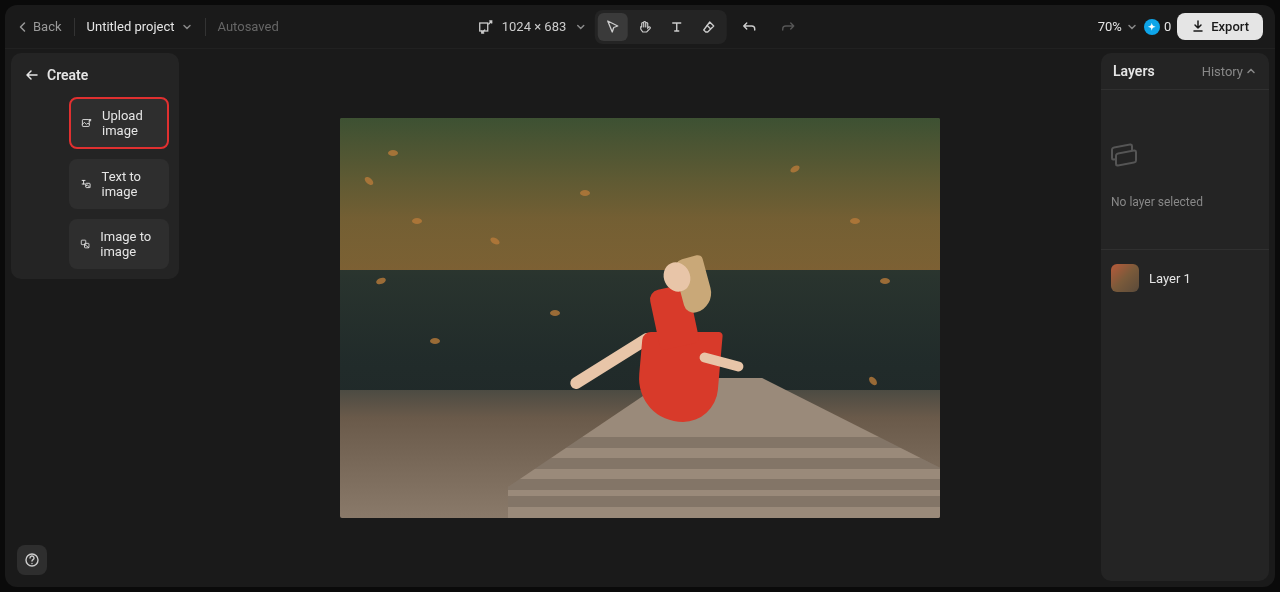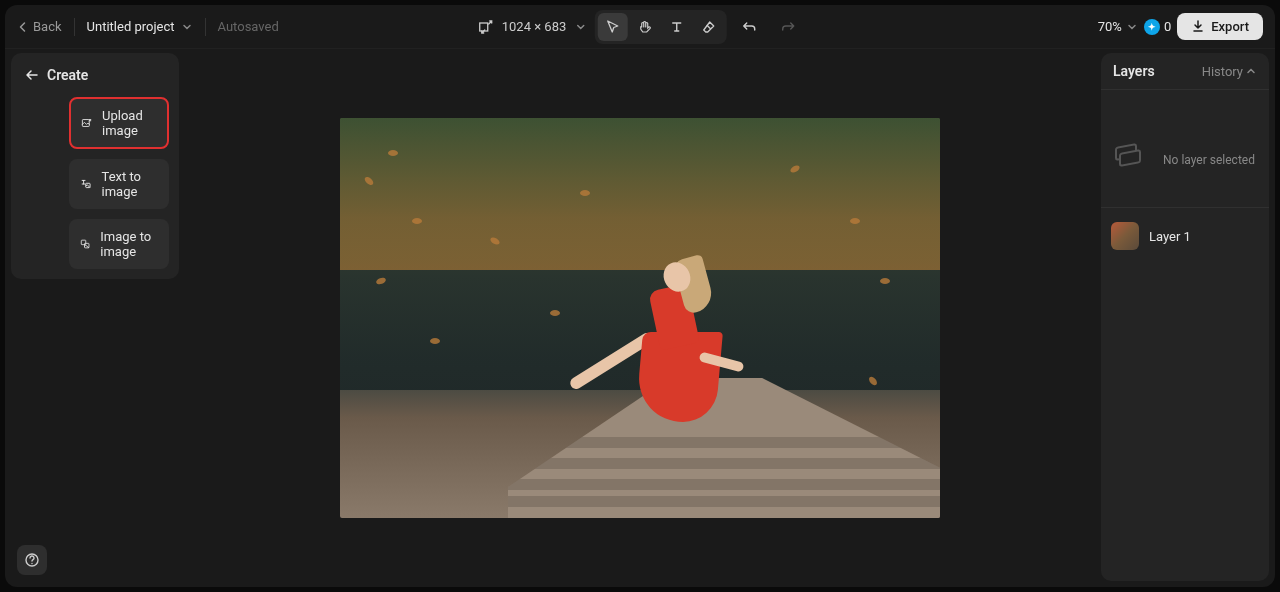--- a/index.html
+++ b/index.html
@@ -219,25 +219,25 @@
       font-size: 13px;
       color: #888;
       display: flex;
       align-items: center;
       gap: 2px;
       cursor: pointer;
     }
     .no-layer {
       flex: 0 0 auto;
       display: flex;
-      flex-direction: row;
-      align-items: flex-end;
+      flex-direction: column;
+      align-items: flex-start;
       justify-content: center;
       padding: 55px 10px 40px;
-      gap: 20px;
+      gap: 28px;
       border-bottom: 1px solid rgba(255,255,255,0.06);
     }
     .stack-icon {
       width: 28px;
       height: 22px;
       position: relative;
     }
     .stack-icon div {
       position: absolute;
       width: 22px;

